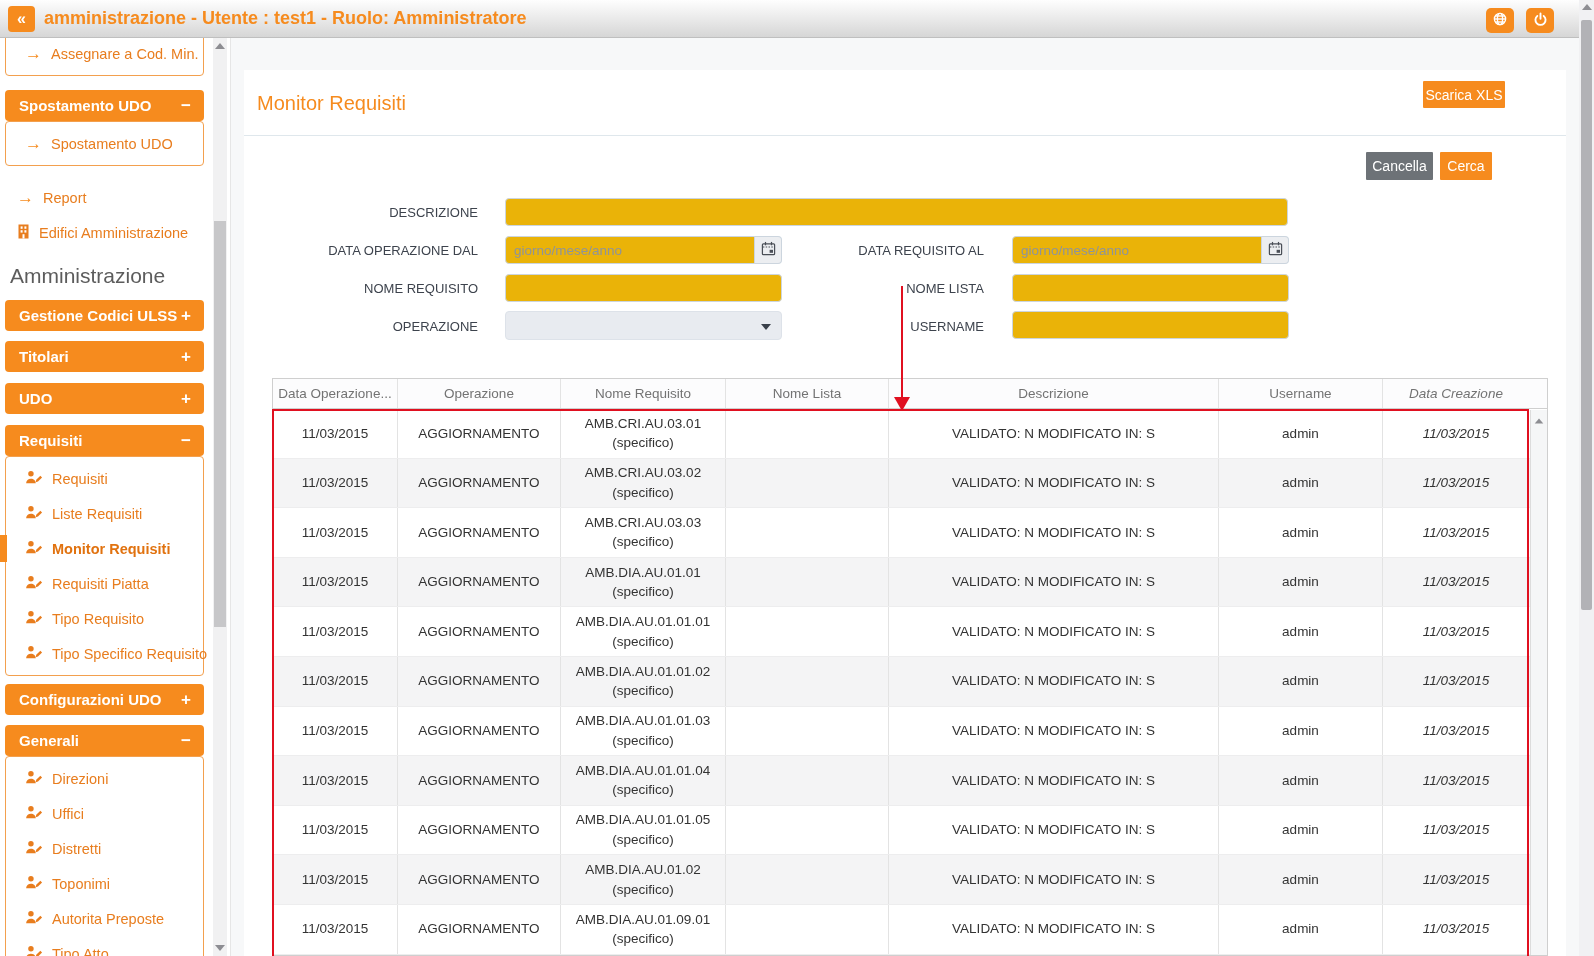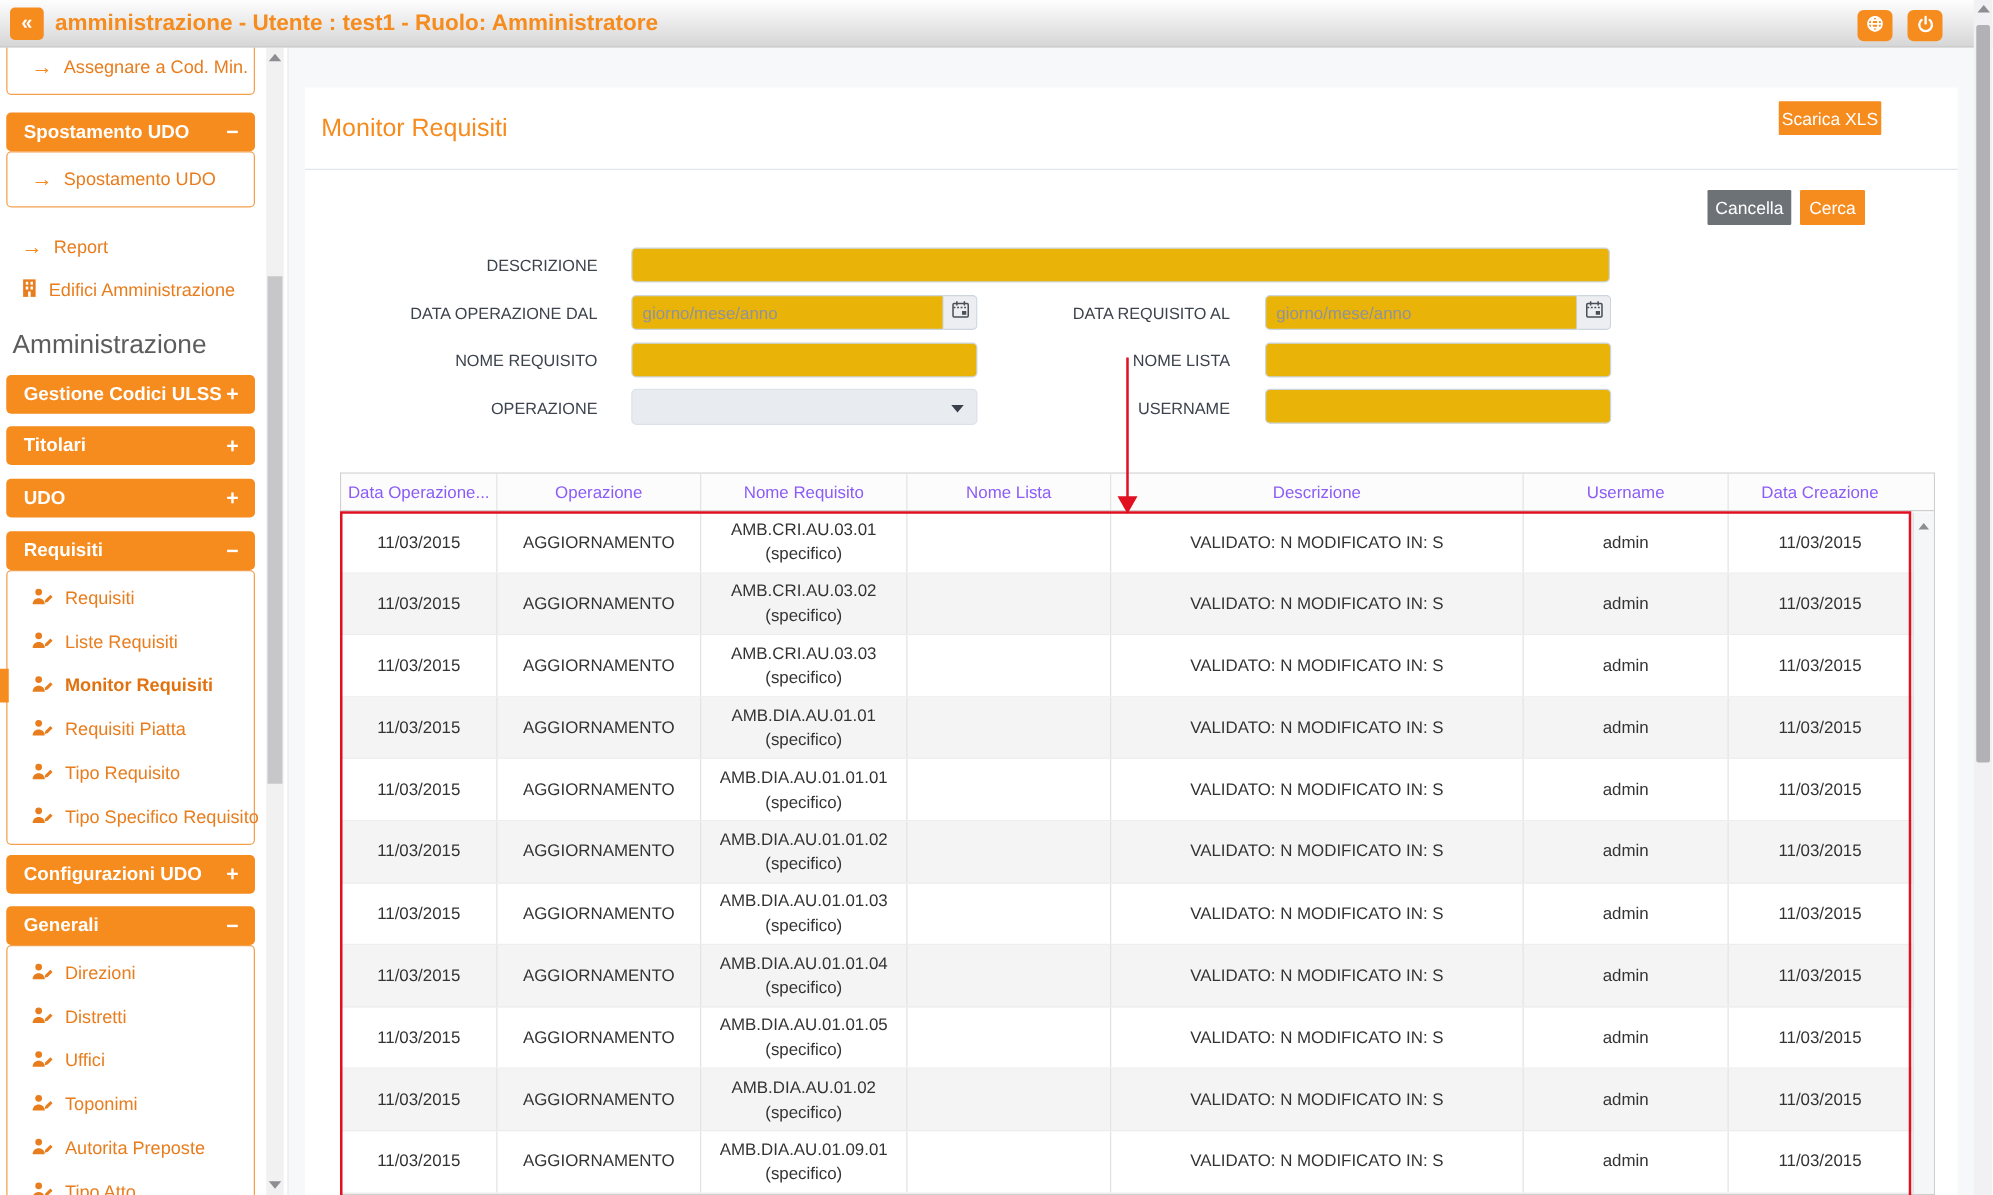--- a/index.html
+++ b/index.html
@@ -68,27 +68,27 @@
   .date-wrap .finput { position:static; border-radius:4px 0 0 4px; }
   .cal-btn { width:27px; height:28px; background:#eceef1; border:1px solid #ccd5de; border-left:none;
     border-radius:0 4px 4px 0; display:flex; align-items:center; justify-content:center; cursor:pointer; }
   .select-box { position:absolute; height:29px; background:#e8ebf0; border:1px solid #dde2e9; border-radius:4px; cursor:pointer; }
   .select-caret { position:absolute; right:10px; top:12px; width:0; height:0;
     border-left:5px solid transparent; border-right:5px solid transparent; border-top:6px solid #39404a; }
 
   
   .table-wrap { position:absolute; left:28px; top:308px; width:1276px; border:1px solid #cfcfcf; background:#fff; }
   .t-header { display:flex; height:30px; background:#fcfcfd; border-bottom:1px solid #cfcfcf; }
-  .t-hcell { font-size:13.5px; color:#8b5cf6; display:flex; align-items:center; justify-content:center;
+  .t-hcell { font-size:13.5px; color:#737373; display:flex; align-items:center; justify-content:center;
     border-right:1px solid #e3e3e3; white-space:nowrap; }
   .t-row { display:flex; height:49.6px; border-bottom:1px solid #ededee; }
   .t-row:nth-child(even) { background:#f4f4f5; }
   .t-cell { font-size:13.5px; color:#333; display:flex; flex-direction:column; align-items:center; justify-content:center;
     border-right:1px solid #e3e3e3; text-align:center; line-height:1.45; overflow:hidden; }
-  .c0{width:125px;} .c1{width:163px;} .c2{width:165px;} .c3{width:163px;} .c4{width:330px;} .c5{width:164px;} .c6{width:146px;}
+  .c0{width:125px;} .c1{width:163px;} .c2{width:165px;} .c3{width:163px;} .c4{width:330px;} .c5{width:164px;} .c6{width:146px;font-style:italic;}
   .t-scroll-col { position:absolute; right:0; top:31px; bottom:0; width:17px; background:#f5f6f7; border-left:1px solid #dcdcdc; }
   .t-scroll-col .sb-up { position:absolute; top:8px; left:3px; transform:scale(.85); }
 
   
   .anno { position:absolute; z-index:20; pointer-events:none; }
   .red-line { left:901px; top:286px; width:2px; height:112px; background:#e01020; }
   .red-arrowhead { left:894px; top:397px; width:0; height:0;
     border-left:8px solid transparent; border-right:8px solid transparent; border-top:14px solid #e01020; }
   .red-rect { left:272px; top:409px; width:1257px; height:600px; border:2px solid #e01020; }
 </style>
@@ -288,34 +288,34 @@
   <div class="menu-item">
     <span>
       <svg width="18" height="14" viewBox="0 0 20 16">
               <g fill="#e87d1e">
         <circle cx="6.5" cy="4.2" r="3.1"></circle>
         <path d="M1 15.2c0-3.2 2.4-5.3 5.5-5.3s5.5 2.1 5.5 5.3z"></path>
         <path d="M12.6 11.2l4.6-4.6 2 2-4.6 4.6-2.7.7z"></path>
               </g>
             </svg>
     </span>
+    <span>Uffici</span>
+  </div>
+
+  <div class="menu-item">
+    <span>
+      <svg width="18" height="14" viewBox="0 0 20 16">
+              <g fill="#e87d1e">
+        <circle cx="6.5" cy="4.2" r="3.1"></circle>
+        <path d="M1 15.2c0-3.2 2.4-5.3 5.5-5.3s5.5 2.1 5.5 5.3z"></path>
+        <path d="M12.6 11.2l4.6-4.6 2 2-4.6 4.6-2.7.7z"></path>
+              </g>
+            </svg>
+    </span>
     <span>Distretti</span>
-  </div>
-
-  <div class="menu-item">
-    <span>
-      <svg width="18" height="14" viewBox="0 0 20 16">
-              <g fill="#e87d1e">
-        <circle cx="6.5" cy="4.2" r="3.1"></circle>
-        <path d="M1 15.2c0-3.2 2.4-5.3 5.5-5.3s5.5 2.1 5.5 5.3z"></path>
-        <path d="M12.6 11.2l4.6-4.6 2 2-4.6 4.6-2.7.7z"></path>
-              </g>
-            </svg>
-    </span>
-    <span>Uffici</span>
   </div>
 
   <div class="menu-item">
     <span>
       <svg width="18" height="14" viewBox="0 0 20 16">
               <g fill="#e87d1e">
         <circle cx="6.5" cy="4.2" r="3.1"></circle>
         <path d="M1 15.2c0-3.2 2.4-5.3 5.5-5.3s5.5 2.1 5.5 5.3z"></path>
         <path d="M12.6 11.2l4.6-4.6 2 2-4.6 4.6-2.7.7z"></path>
               </g>

